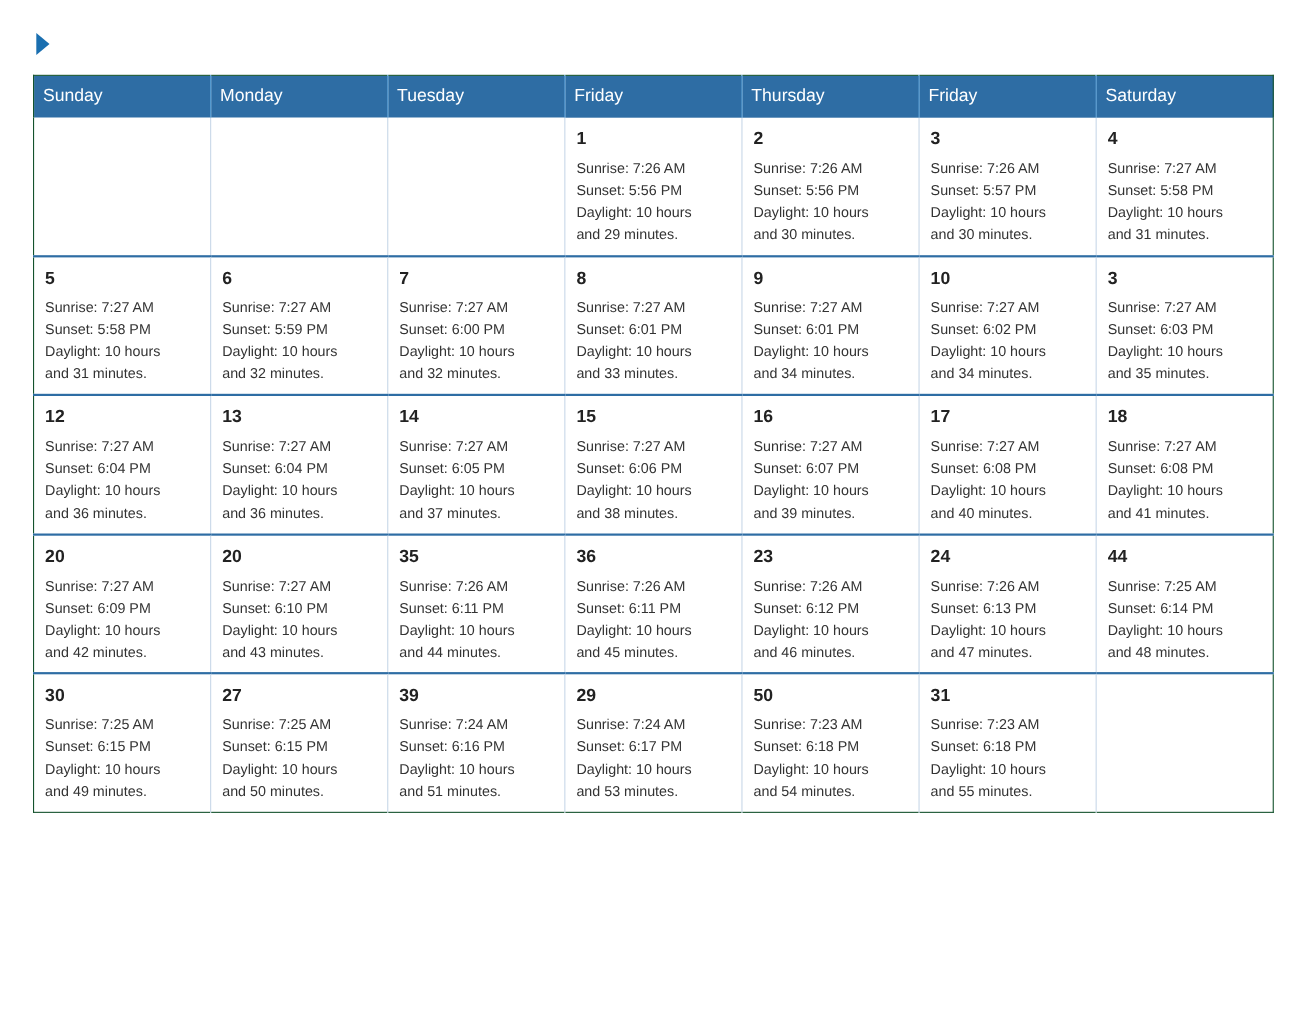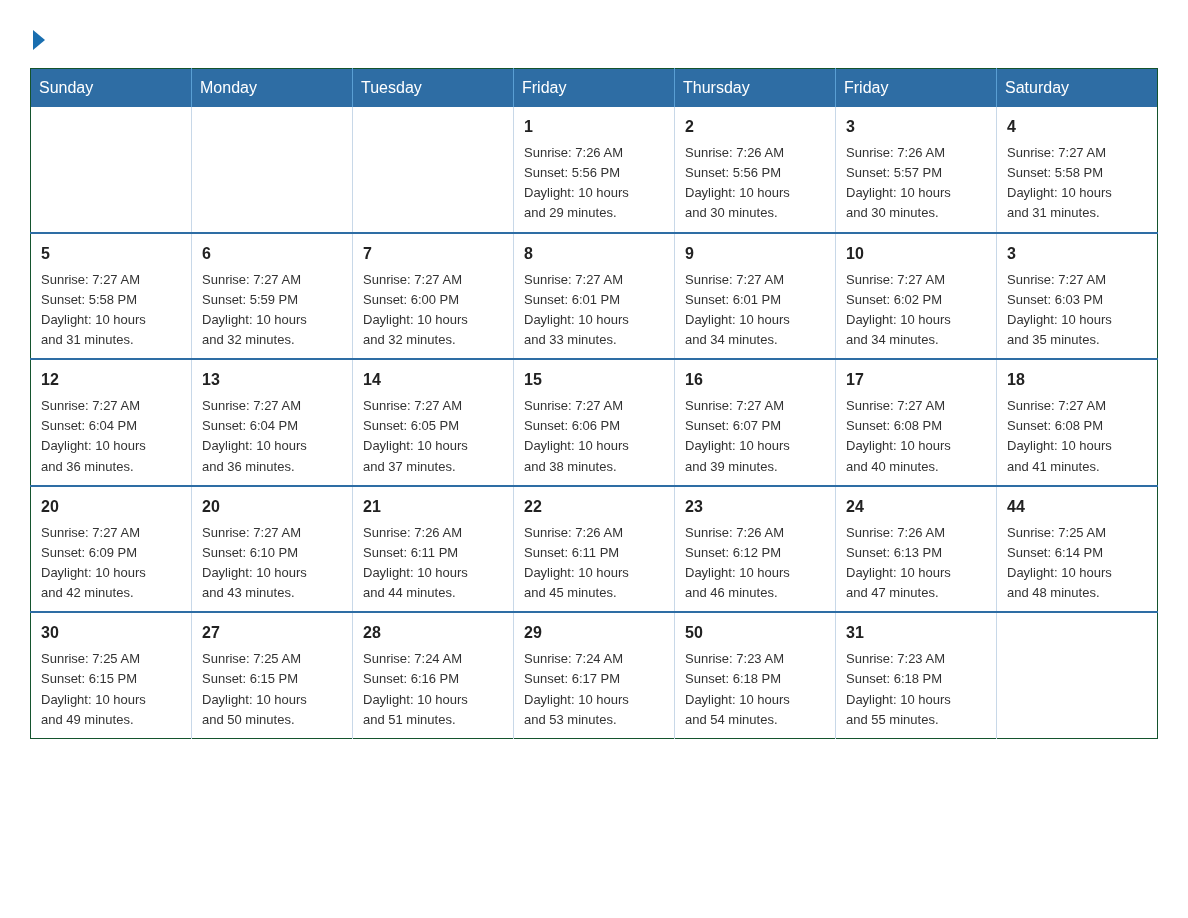--- a/index.html
+++ b/index.html
@@ -284,28 +284,28 @@
 and 42 minutes.</div>
         </td>
         <td>
           <span class="day-number">20</span>
           <div class="day-info" style="white-space: pre-line;">Sunrise: 7:27 AM
 Sunset: 6:10 PM
 Daylight: 10 hours
 and 43 minutes.</div>
         </td>
         <td>
-          <span class="day-number">21</span>
+          <span class="day-number">35</span>
           <div class="day-info" style="white-space: pre-line;">Sunrise: 7:26 AM
 Sunset: 6:11 PM
 Daylight: 10 hours
 and 44 minutes.</div>
         </td>
         <td>
-          <span class="day-number">22</span>
+          <span class="day-number">36</span>
           <div class="day-info" style="white-space: pre-line;">Sunrise: 7:26 AM
 Sunset: 6:11 PM
 Daylight: 10 hours
 and 45 minutes.</div>
         </td>
         <td>
           <span class="day-number">23</span>
           <div class="day-info" style="white-space: pre-line;">Sunrise: 7:26 AM
 Sunset: 6:12 PM
 Daylight: 10 hours
@@ -335,21 +335,21 @@
 and 49 minutes.</div>
         </td>
         <td>
           <span class="day-number">27</span>
           <div class="day-info" style="white-space: pre-line;">Sunrise: 7:25 AM
 Sunset: 6:15 PM
 Daylight: 10 hours
 and 50 minutes.</div>
         </td>
         <td>
-          <span class="day-number">28</span>
+          <span class="day-number">39</span>
           <div class="day-info" style="white-space: pre-line;">Sunrise: 7:24 AM
 Sunset: 6:16 PM
 Daylight: 10 hours
 and 51 minutes.</div>
         </td>
         <td>
           <span class="day-number">29</span>
           <div class="day-info" style="white-space: pre-line;">Sunrise: 7:24 AM
 Sunset: 6:17 PM
 Daylight: 10 hours

